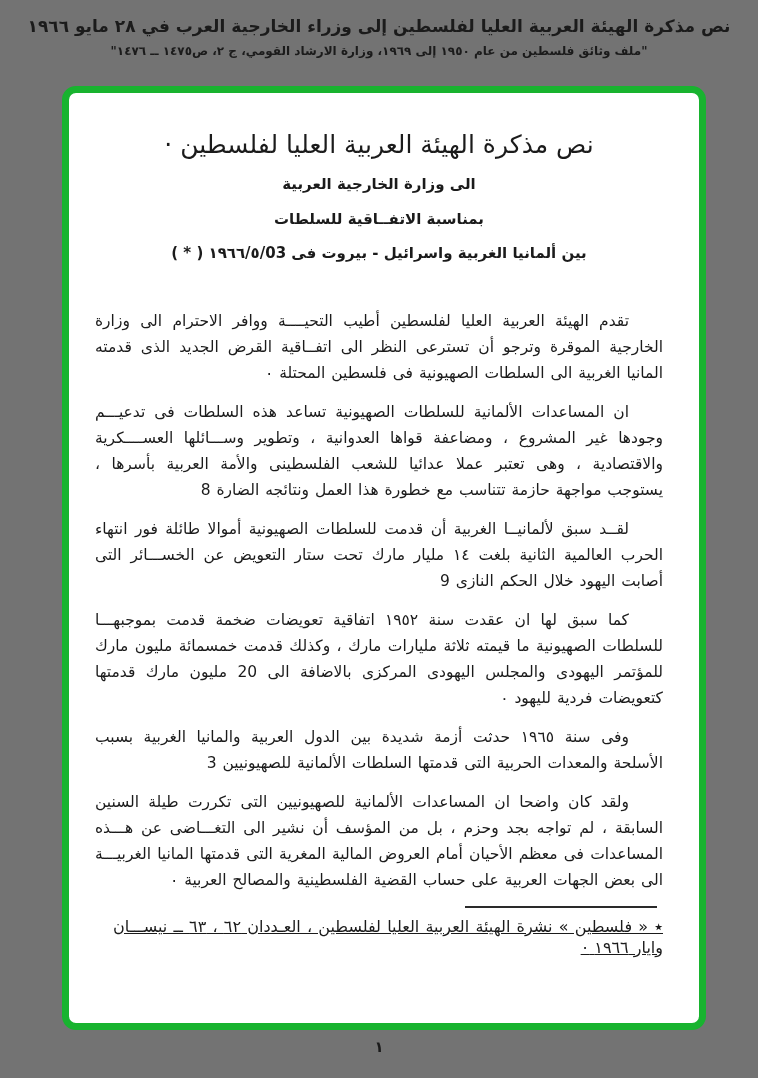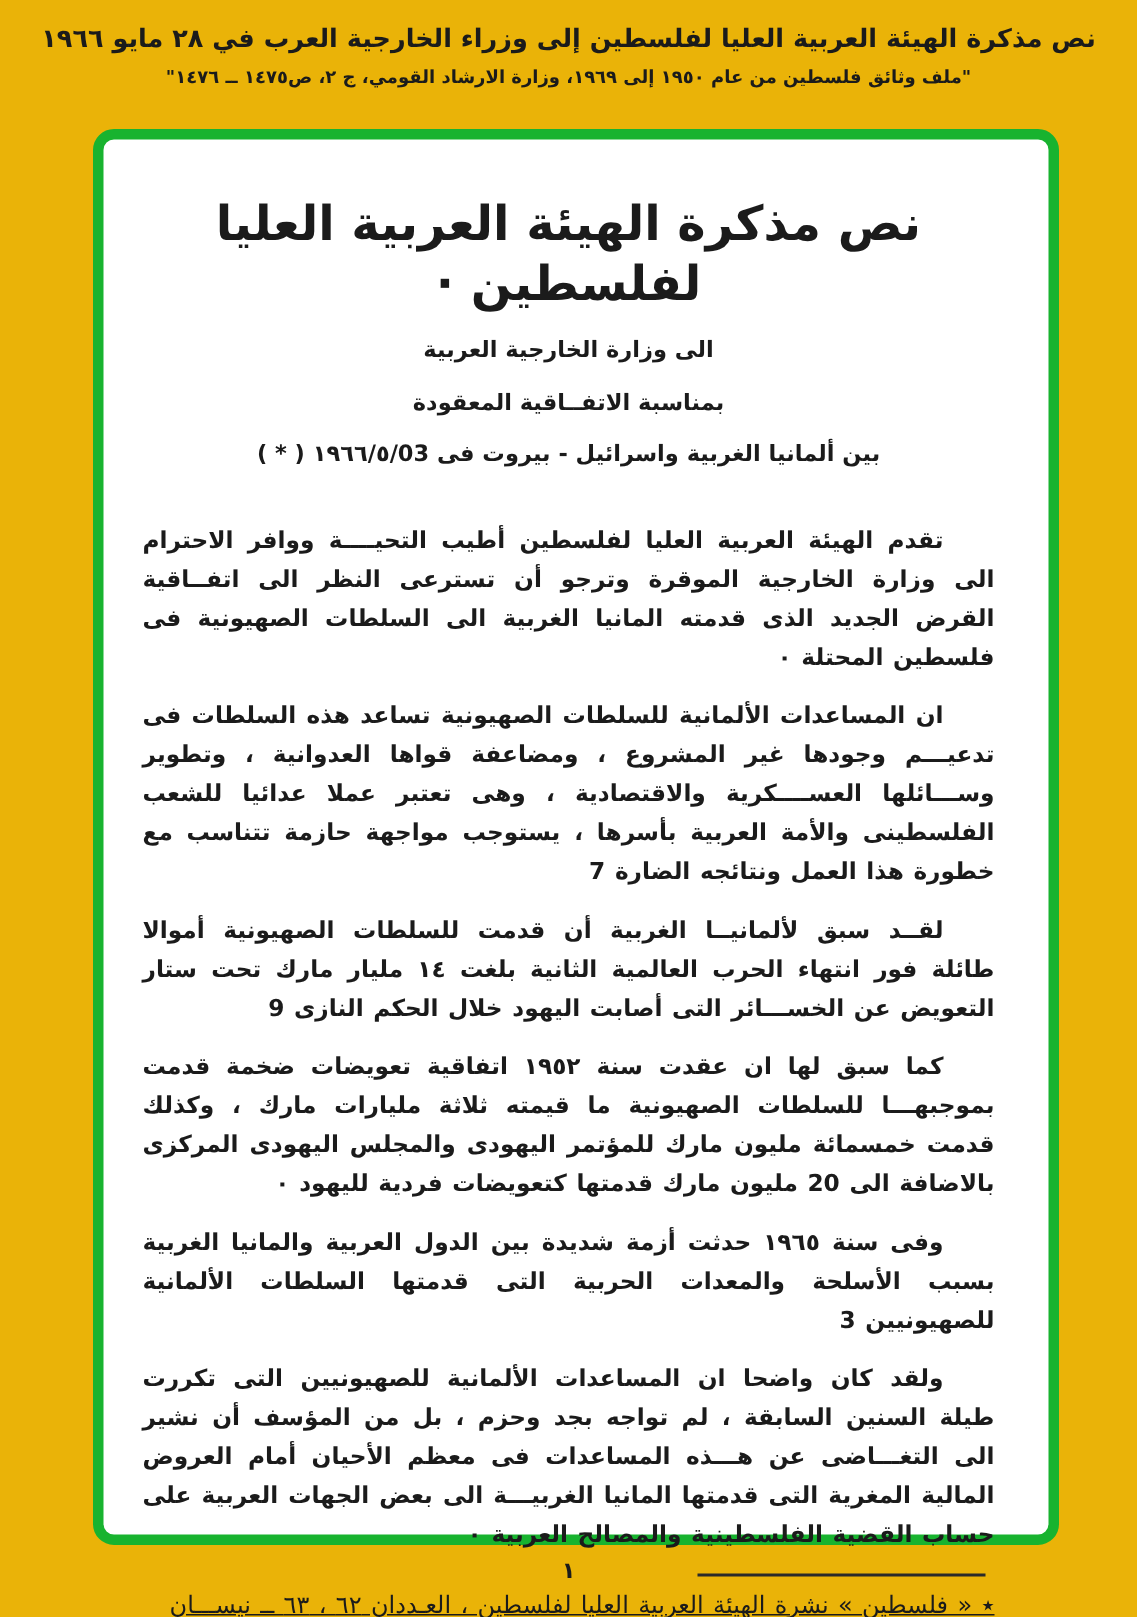--- a/index.html
+++ b/index.html
@@ -6,21 +6,21 @@
   html, body {
     width: 758px; height: 1078px;
     background: #ffffff;
     font-family: "DejaVu Sans", sans-serif;
     color: #1b1b1b;
     overflow: hidden;
   }
   .page {
     position: relative;
     width: 758px; height: 1078px;
-    background: #eab308;
+    background: #737373;
     direction: rtl;
   }
   
   .top-header {
     position: absolute;
     top: 14px; left: 0; right: 0;
     text-align: center;
     direction: rtl;
   }
   .top-header .line1 {
@@ -42,36 +42,35 @@
     width: 644px; height: 944px;
     border: 7px solid #18b32f;
     border-radius: 14px;
     background: #ffffff;
     padding: 36px 36px 0 26px;
     direction: rtl;
   }
   
   .title-block { text-align: center; direction: rtl; }
   .doc-title {
-    font-size: 32px;
-    font-weight: bold;
+    font-size: 25px;
+    font-weight: normal;
     line-height: 1.25;
   }
   .doc-sub {
     font-size: 15px;
     font-weight: bold;
     margin-top: 15px;
     line-height: 1.3;
     text-align: center;
   }
   
   .body-text {
-    margin-top: 34px;
+    margin-top: 44px;
     direction: rtl;
-    font-weight: bold;
   }
   .body-text p {
     font-size: 15.5px;
     line-height: 26px;
     text-align: justify;
     text-indent: 34px;
     margin-bottom: 13px;
     word-spacing: 1px;
   }
   
@@ -106,27 +105,27 @@
   <div class="top-header">
     <div class="line1">نص مذكرة الهيئة العربية العليا لفلسطين إلى وزراء الخارجية العرب في ٢٨ مايو ١٩٦٦</div>
     <div class="line2">"ملف وثائق فلسطين من عام ١٩٥٠ إلى ١٩٦٩، وزارة الارشاد القومي، ج ٢، ص١٤٧٥ ــ ١٤٧٦"</div>
   </div>
 
   <div class="frame">
 
     <div class="title-block">
       <div class="doc-title">نص مذكرة الهيئة العربية العليا لفلسطين ·</div>
       <div class="doc-sub">الى وزارة الخارجية العربية</div>
-      <div class="doc-sub">بمناسبة الاتفــاقية المعقودة</div>
+      <div class="doc-sub">بمناسبة الاتفــاقية للسلطات</div>
       <div class="doc-sub">بين ألمانيا الغربية واسرائيل - بيروت فى ١٩٦٦/٥/03 ( * )</div>
     </div>
 
     <div class="body-text">
       <p>تقدم الهيئة العربية العليا لفلسطين أطيب التحيــــة ووافر الاحترام الى وزارة الخارجية الموقرة وترجو أن تسترعى النظر الى اتفــاقية القرض الجديد الذى قدمته المانيا الغربية الى السلطات الصهيونية فى فلسطين المحتلة ٠</p>
-      <p>ان المساعدات الألمانية للسلطات الصهيونية تساعد هذه السلطات فى تدعيـــم وجودها غير المشروع ، ومضاعفة قواها العدوانية ، وتطوير وســـائلها العســــكرية والاقتصادية ، وهى تعتبر عملا عدائيا للشعب الفلسطينى والأمة العربية بأسرها ، يستوجب مواجهة حازمة تتناسب مع خطورة هذا العمل ونتائجه الضارة 7</p>
+      <p>ان المساعدات الألمانية للسلطات الصهيونية تساعد هذه السلطات فى تدعيـــم وجودها غير المشروع ، ومضاعفة قواها العدوانية ، وتطوير وســـائلها العســــكرية والاقتصادية ، وهى تعتبر عملا عدائيا للشعب الفلسطينى والأمة العربية بأسرها ، يستوجب مواجهة حازمة تتناسب مع خطورة هذا العمل ونتائجه الضارة 8</p>
       <p>لقــد سبق لألمانيــا الغربية أن قدمت للسلطات الصهيونية أموالا طائلة فور انتهاء الحرب العالمية الثانية بلغت ١٤ مليار مارك تحت ستار التعويض عن الخســـائر التى أصابت اليهود خلال الحكم النازى 9</p>
       <p>كما سبق لها ان عقدت سنة ١٩٥٢ اتفاقية تعويضات ضخمة قدمت بموجبهـــا للسلطات الصهيونية ما قيمته ثلاثة مليارات مارك ، وكذلك قدمت خمسمائة مليون مارك للمؤتمر اليهودى والمجلس اليهودى المركزى بالاضافة الى 20 مليون مارك قدمتها كتعويضات فردية لليهود ٠</p>
       <p>وفى سنة ١٩٦٥ حدثت أزمة شديدة بين الدول العربية والمانيا الغربية بسبب الأسلحة والمعدات الحربية التى قدمتها السلطات الألمانية للصهيونيين 3</p>
       <p>ولقد كان واضحا ان المساعدات الألمانية للصهيونيين التى تكررت طيلة السنين السابقة ، لم تواجه بجد وحزم ، بل من المؤسف أن نشير الى التغـــاضى عن هـــذه المساعدات فى معظم الأحيان أمام العروض المالية المغرية التى قدمتها المانيا الغربيـــة الى بعض الجهات العربية على حساب القضية الفلسطينية والمصالح العربية ٠</p>
     </div>
 
     <div class="footnote-rule"></div>
     <div class="footnote">٭ « فلسطين » نشرة الهيئة العربية العليا لفلسطين ، العـددان ٦٢ ، ٦٣ ــ نيســـان وايار ١٩٦٦ ٠</div>
 
   </div>

